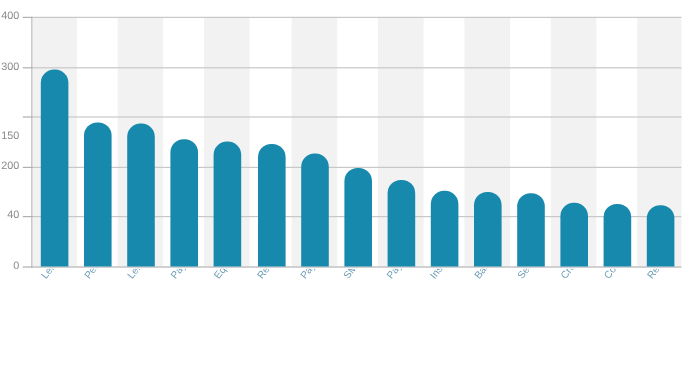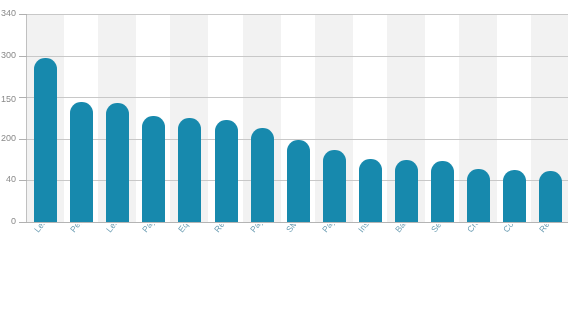--- a/index.html
+++ b/index.html
@@ -132,25 +132,25 @@
       </div>
     <div id="y-axis-line"></div>
     <div id="ytick-layer">
         <div class="y-tick" style="top: 222px;"></div>
         <div class="y-label" style="top: 216px;">0</div>
         <div class="y-tick" style="top: 180.4px;"></div>
         <div class="y-label" style="top: 174.4px;">40</div>
         <div class="y-tick" style="top: 138.8px;"></div>
         <div class="y-label" style="top: 132.8px;">200</div>
         <div class="y-tick" style="top: 97.2px;"></div>
-        <div class="y-label" style="top: 94px;">150</div>
+        <div class="y-label" style="top: 108px;">150</div>
         <div class="y-tick" style="top: 55.6px;"></div>
         <div class="y-label" style="top: 49.6px;">300</div>
         <div class="y-tick" style="top: 14px;"></div>
-        <div class="y-label" style="top: 8px;">340</div>
+        <div class="y-label" style="top: 8px;">400</div>
       </div>
     <div id="bar-layer">
         <div class="bar" title="Lending - Consumer: 197" style="left: 34px; width: 23px; top: 58.096px; height: 163.904px;"></div>
         <div class="bar" title="Personal Finance: 144" style="left: 70.1px; width: 23px; top: 102.192px; height: 119.808px;"></div>
         <div class="bar" title="Lending - Business: 143" style="left: 106.2px; width: 23px; top: 103.024px; height: 118.976px;"></div>
         <div class="bar" title="Payments - Consumer: 127" style="left: 142.3px; width: 23px; top: 116.336px; height: 105.664px;"></div>
         <div class="bar" title="Equity Financing: 125" style="left: 178.4px; width: 23px; top: 118px; height: 104px;"></div>
         <div class="bar" title="Retail Investment: 123" style="left: 214.5px; width: 23px; top: 119.664px; height: 102.336px;"></div>
         <div class="bar" title="Payments - Business: 113" style="left: 250.6px; width: 23px; top: 127.984px; height: 94.016px;"></div>
         <div class="bar" title="SMB Tools: 98" style="left: 286.7px; width: 23px; top: 140.464px; height: 81.536px;"></div>

